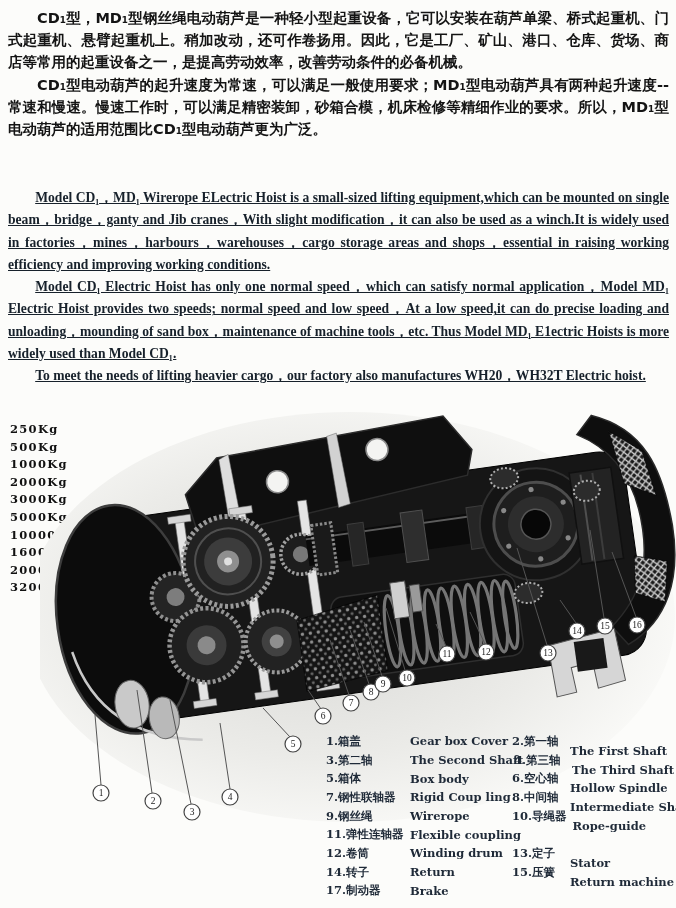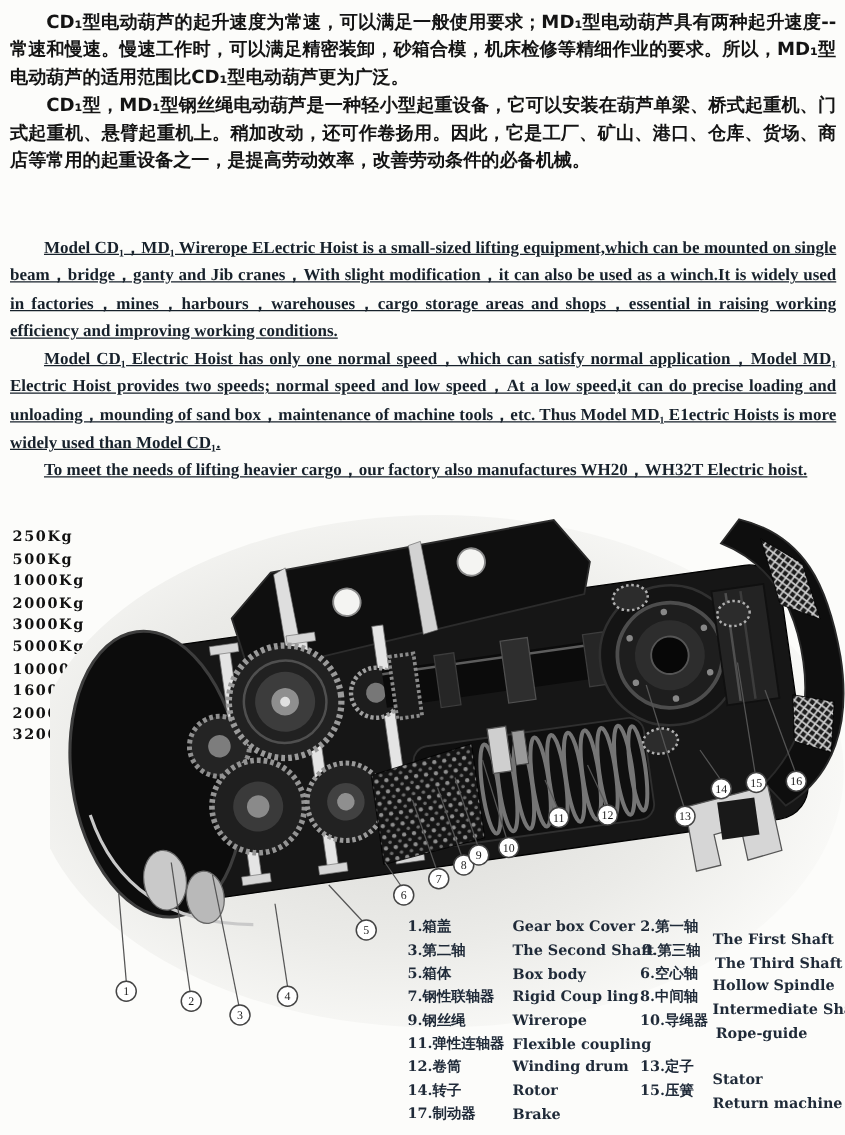--- a/index.html
+++ b/index.html
@@ -35,22 +35,22 @@
   .cell{display:block;}
   .ln{min-width:80px;padding-right:4px;}
   .len{min-width:98px;padding-right:4px;}
   .rn{min-width:52px;padding-right:6px;}
   .ren{flex:1;margin-top:19px;}
 </style>
 </head>
 <body>
 
 <div class="cn-block">
+  <p>CD₁型，MD₁型钢丝绳电动葫芦是一种轻小型起重设备，它可以安装在葫芦单梁、桥式起重机、门式起重机、悬臂起重机上。稍加改动，还可作卷扬用。因此，它是工厂、矿山、港口、仓库、货场、商店等常用的起重设备之一，是提高劳动效率，改善劳动条件的必备机械。</p>
   <p>CD₁型电动葫芦的起升速度为常速，可以满足一般使用要求；MD₁型电动葫芦具有两种起升速度--常速和慢速。慢速工作时，可以满足精密装卸，砂箱合模，机床检修等精细作业的要求。所以，MD₁型电动葫芦的适用范围比CD₁型电动葫芦更为广泛。</p>
-  <p>CD₁型，MD₁型钢丝绳电动葫芦是一种轻小型起重设备，它可以安装在葫芦单梁、桥式起重机、门式起重机、悬臂起重机上。稍加改动，还可作卷扬用。因此，它是工厂、矿山、港口、仓库、货场、商店等常用的起重设备之一，是提高劳动效率，改善劳动条件的必备机械。</p>
 </div>
 
 <div class="en-block">
   <p>Model CD₁，MD₁ Wirerope ELectric Hoist is a small-sized lifting equipment,which can be mounted on single beam，bridge，ganty and Jib cranes，With slight modification，it can also be used as a winch.It is widely used in factories，mines，harbours，warehouses，cargo storage areas and shops，essential in raising working efficiency and improving working conditions.</p>
   <p>Model CD₁ Electric Hoist has only one normal speed，which can satisfy normal application，Model MD₁ Electric Hoist provides two speeds; normal speed and low speed，At a low speed,it can do precise loading and unloading，mounding of sand box，maintenance of machine tools，etc. Thus Model MD₁ E1ectric Hoists is more widely used than Model CD₁.</p>
   <p>To meet the needs of lifting heavier cargo，our factory also manufactures WH20，WH32T Electric hoist.</p>
 </div>
 
 <div class="capacity-list">
   <div>250Kg</div>
@@ -328,21 +328,21 @@
     <span class="cell ren"></span>
   </div>
   <div class="legend-row">
     <span class="cell ln">12.卷筒</span>
     <span class="cell len">Winding drum</span>
     <span class="cell rn">13.定子</span>
     <span class="cell ren">Stator</span>
   </div>
   <div class="legend-row">
     <span class="cell ln">14.转子</span>
-    <span class="cell len">Rotor</span>
+    <span class="cell len">Return</span>
     <span class="cell rn">15.压簧</span>
     <span class="cell ren">Return machine</span>
   </div>
   <div class="legend-row">
     <span class="cell ln">17.制动器</span>
     <span class="cell len">Brake</span>
     <span class="cell rn"></span>
     <span class="cell ren"></span>
   </div>
 </div>

